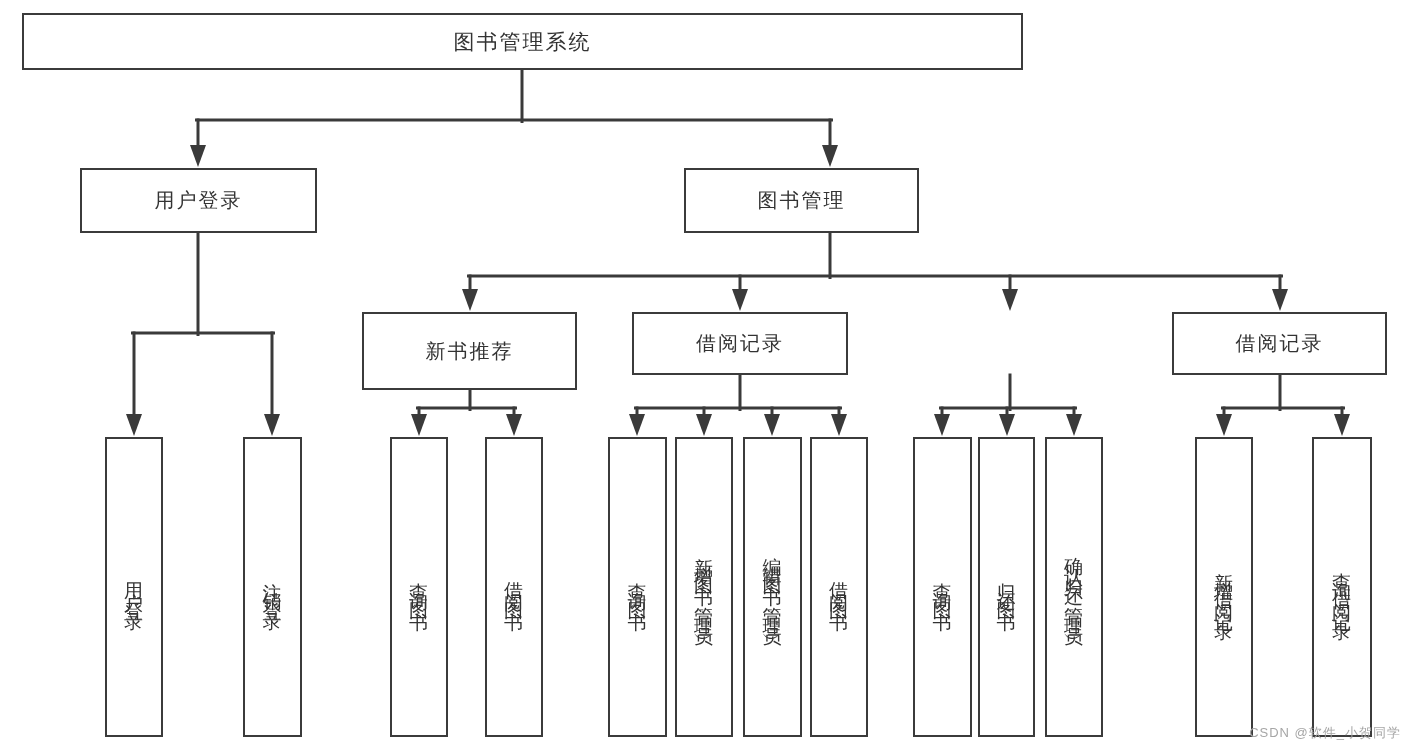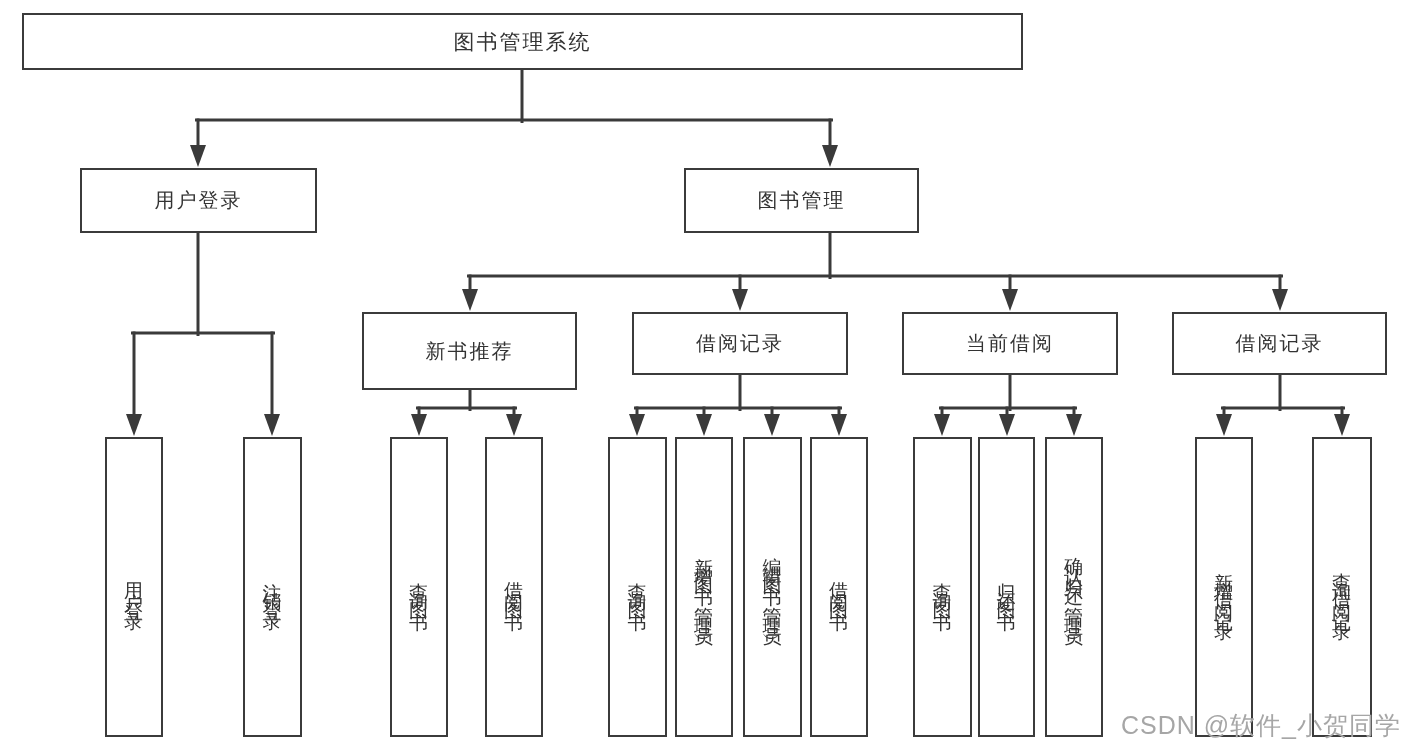--- a/index.html
+++ b/index.html
@@ -46,21 +46,21 @@
     writing-mode: vertical-rl;
     text-orientation: mixed;
     font-size: 19px;
     letter-spacing: 10px;
     line-height: 1;
   }
   .watermark {
     position: absolute;
     right: 4px;
     bottom: 5px;
-    font-size: 25px;
+    font-size: 13px;
     letter-spacing: 1px;
     color: #a6a6a6;
     z-index: 3;
     white-space: nowrap;
   }
 </style>
 </head>
 <body>
 
 <div class="canvas">
@@ -134,21 +134,20 @@
     </g>
   </svg>
 
   <div class="box h root" style="left:22px;top:13px;width:1001px;height:57px">图书管理系统</div>
 
   <div class="box h" style="left:80px;top:168px;width:237px;height:65px">用户登录</div>
   <div class="box h" style="left:684px;top:168px;width:235px;height:65px">图书管理</div>
 
   <div class="box h" style="left:362px;top:312px;width:215px;height:78px">新书推荐</div>
   <div class="box h" style="left:632px;top:312px;width:216px;height:63px">借阅记录</div>
-  <div class="box h" style="left:902px;top:312px;width:216px;height:63px">当前借阅</div>
   <div class="box h" style="left:1172px;top:312px;width:215px;height:63px">借阅记录</div>
 
   <div class="box v" style="left:105px;top:437px;width:58px;height:300px">用户登录</div>
   <div class="box v" style="left:243px;top:437px;width:59px;height:300px">注销登录</div>
 
   <div class="box v" style="left:390px;top:437px;width:58px;height:300px">查询图书</div>
   <div class="box v" style="left:485px;top:437px;width:58px;height:300px">借阅图书</div>
 
   <div class="box v" style="left:608px;top:437px;width:59px;height:300px">查询图书</div>
   <div class="box v" style="left:675px;top:437px;width:58px;height:300px">新增图书（管理员）</div>

